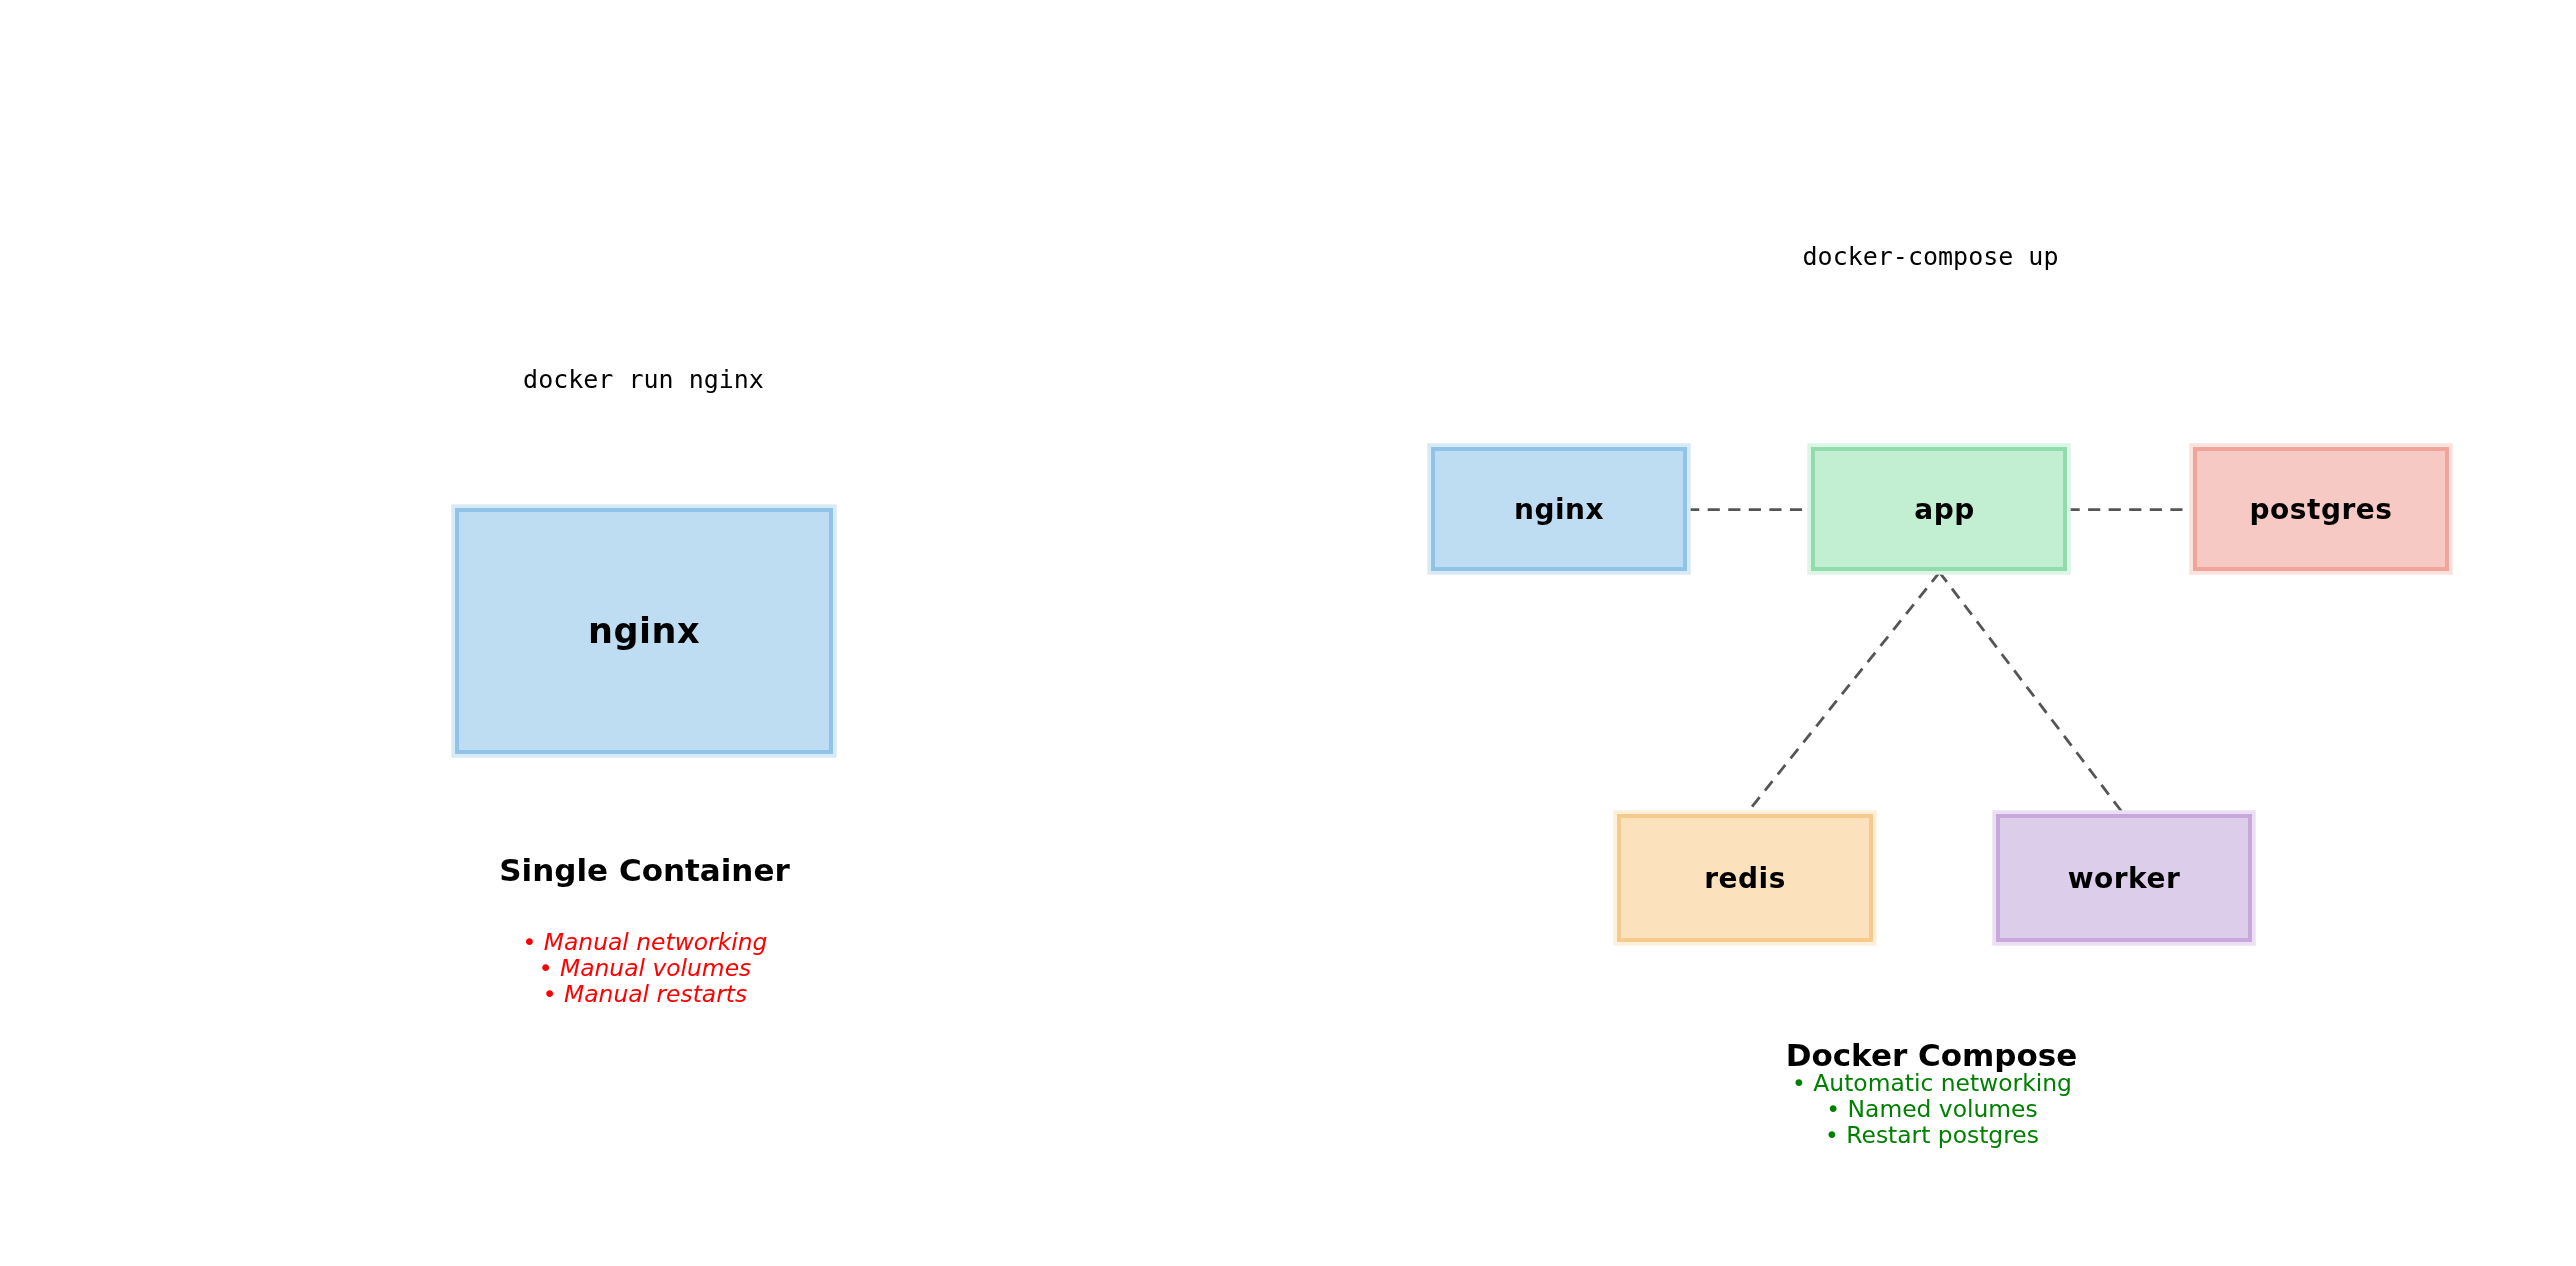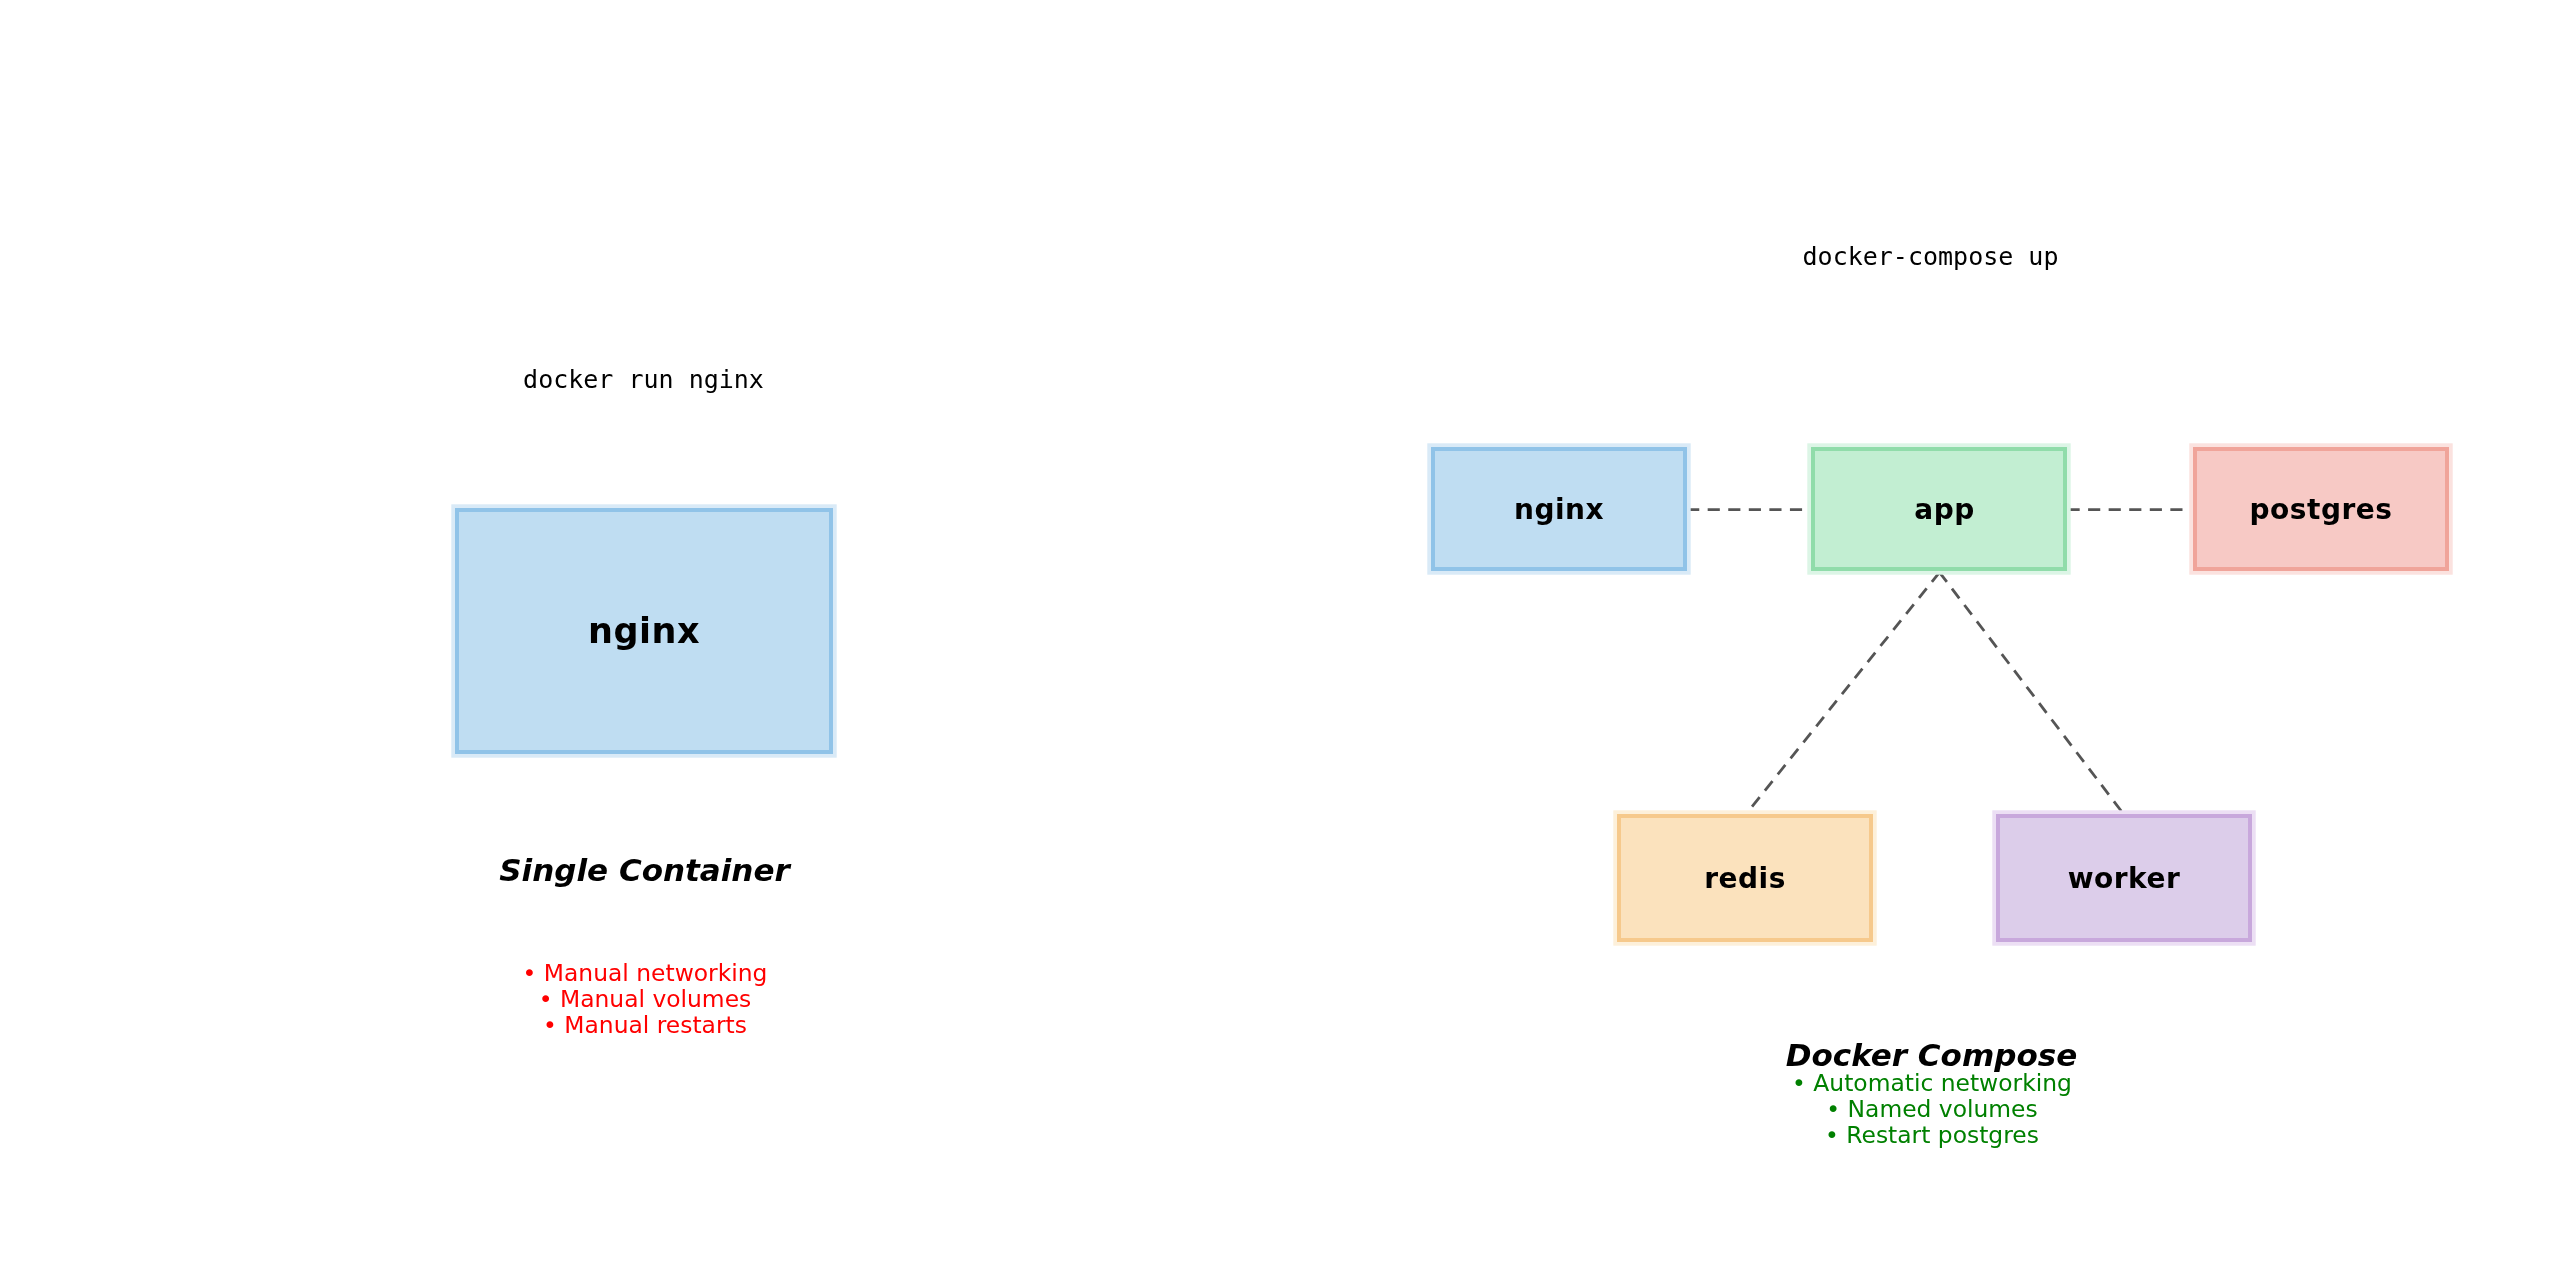--- a/index.html
+++ b/index.html
@@ -53,33 +53,32 @@
   .node.r-redis    { left: 1617px; top: 814px; width: 256px; height: 128px; }
   .node.r-worker   { left: 1996px; top: 814px; width: 256px; height: 128px; }
 
   .title {
     position: absolute;
     width: 467px;
     text-align: center;
     font-weight: bold;
     font-size: 31px;
     line-height: 37px;
-    font-style: italic;
   }
   .title.left  { left: 411px;  top: 852px; }
   .title.right { left: 1698px; top: 1037px; }
 
   .bullets {
     position: absolute;
     width: 486px;
     text-align: center;
     font-size: 23.4px;
     line-height: 26px;
   }
-  .bullets.left  { left: 402px;  top: 960px; }
+  .bullets.left  { left: 402px;  top: 929px; font-style: italic; }
   .bullets.right { left: 1689px; top: 1070px; }
 </style>
 </head>
 <body>
 
 <div class="canvas">
 
   <svg class="connectors" viewBox="0 0 2756 1355" xmlns="http://www.w3.org/2000/svg">
     <line x1="1805" y1="545" x2="1938" y2="545" stroke-width="3" stroke-dasharray="13 9" stroke="#555555"></line>
     <line x1="2212" y1="545" x2="2346" y2="545" stroke-width="3" stroke-dasharray="13 9" stroke="#555555"></line>

